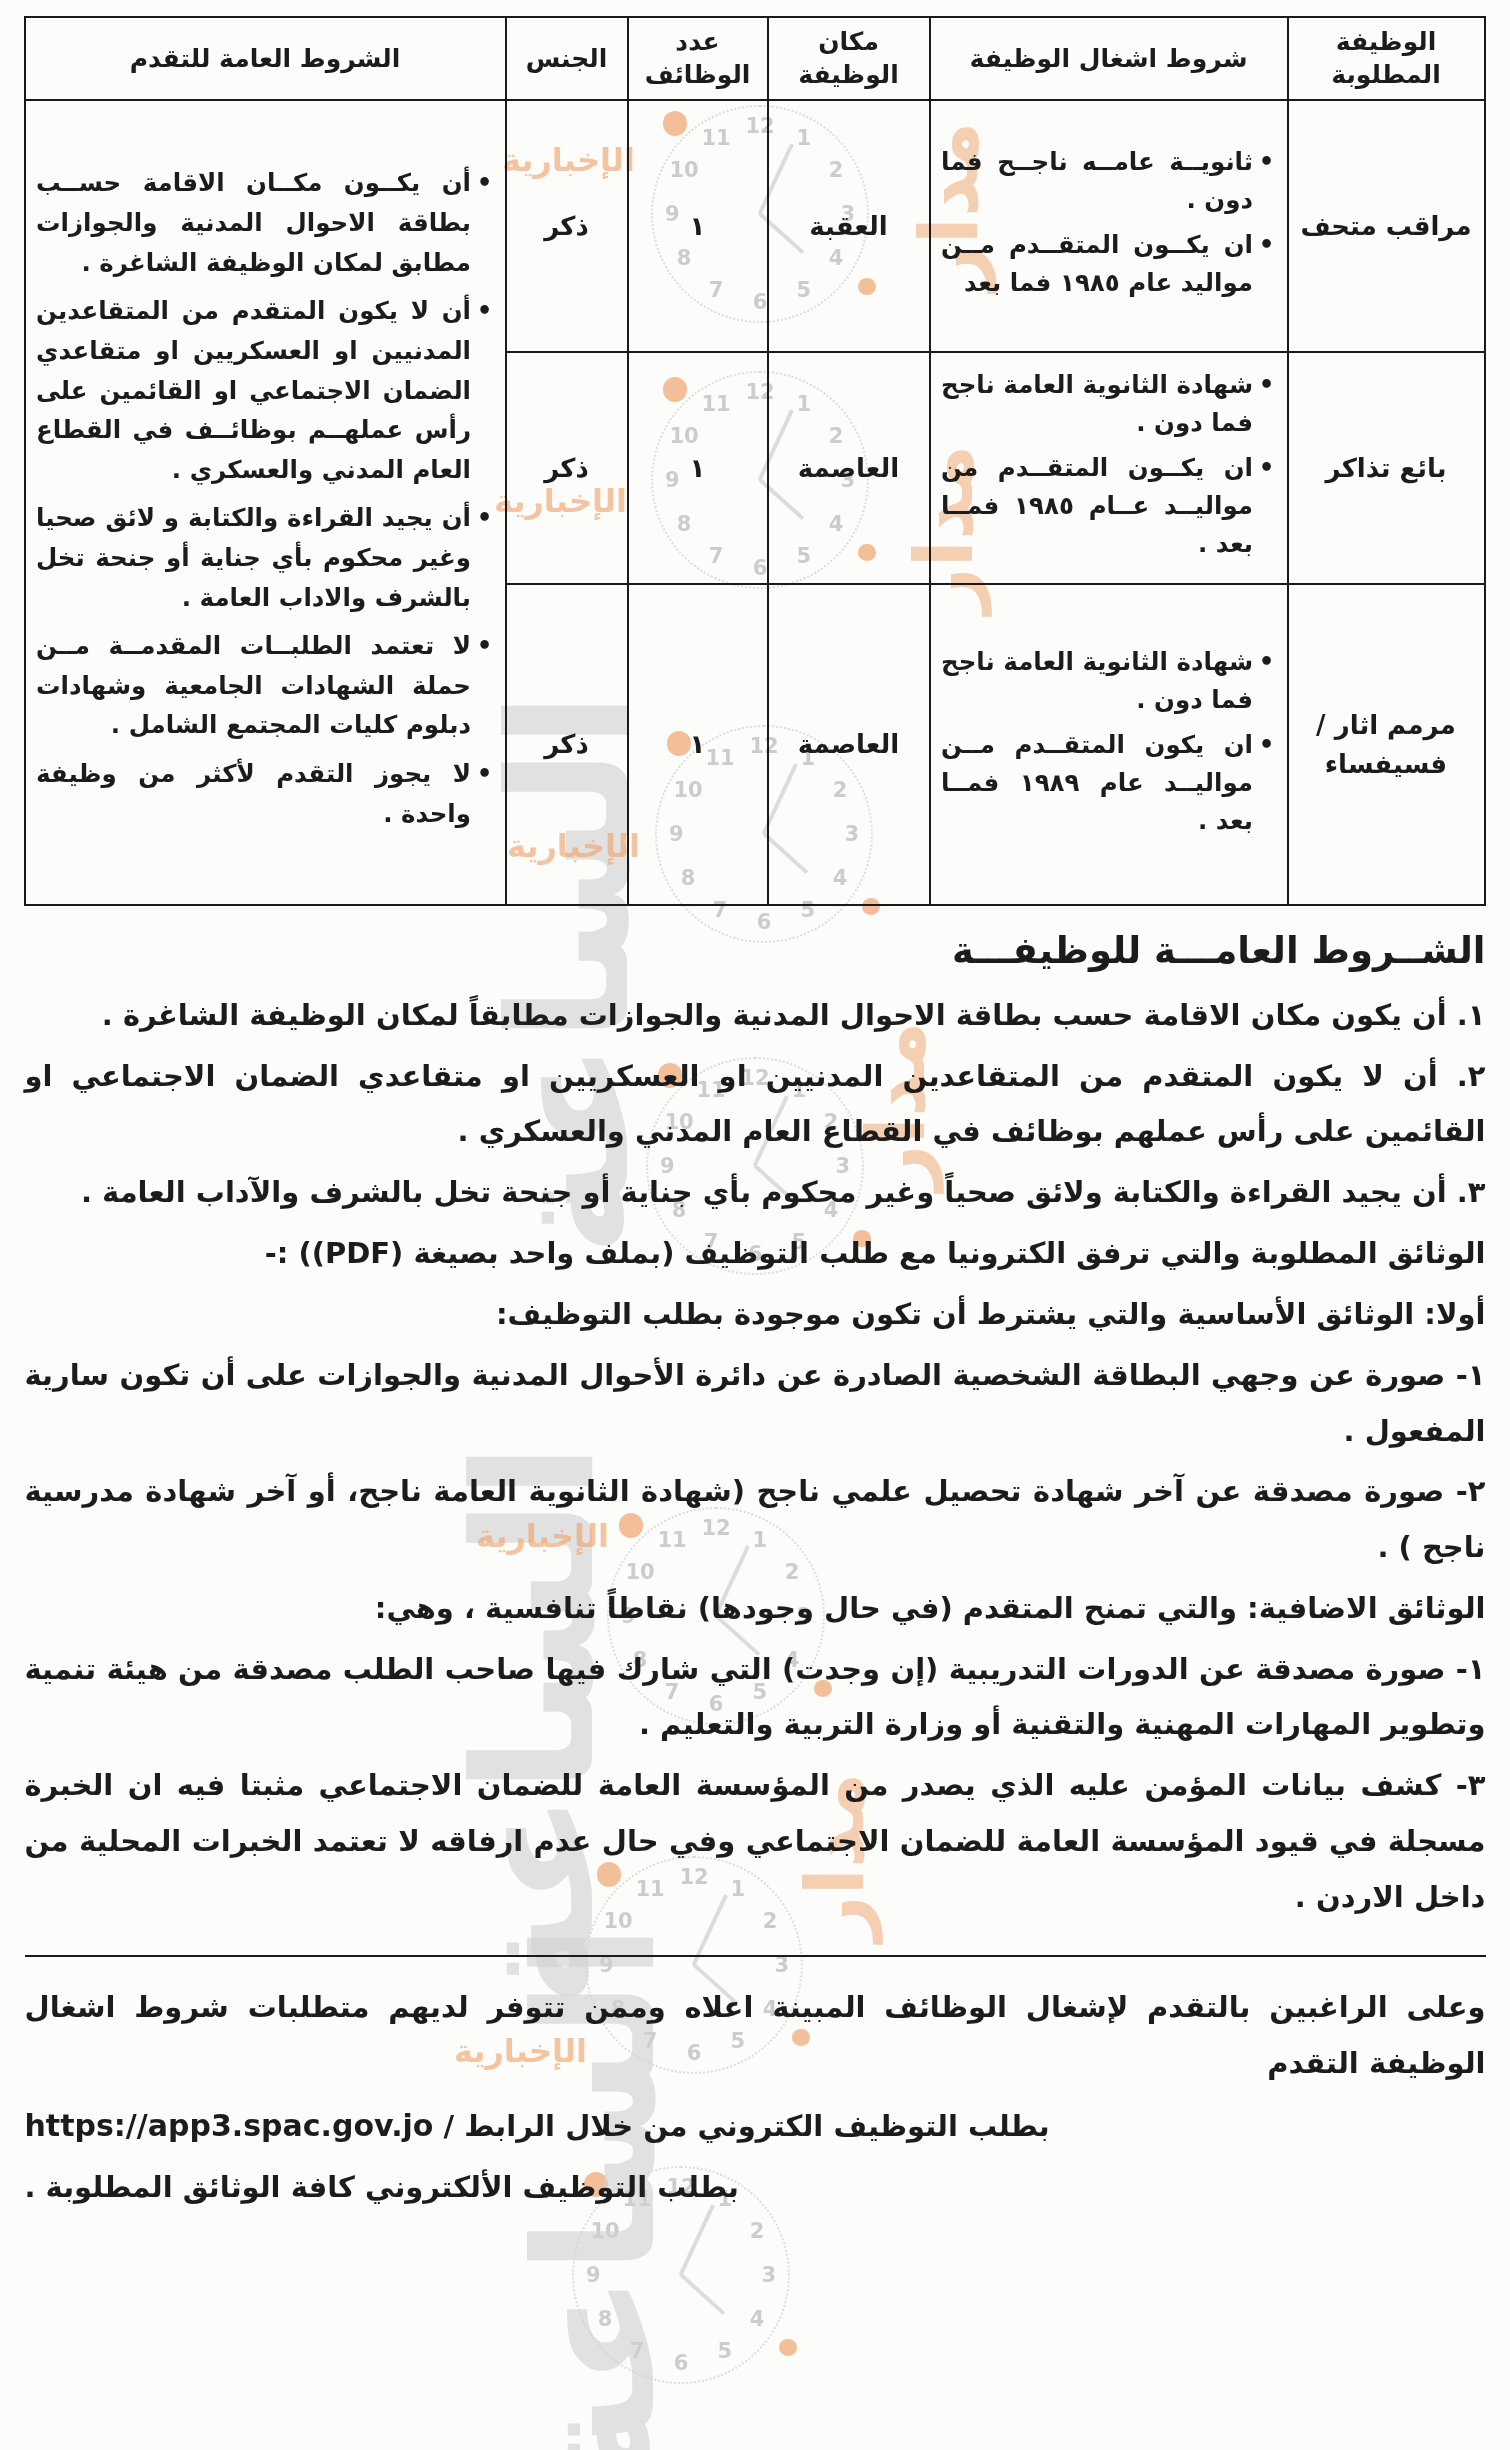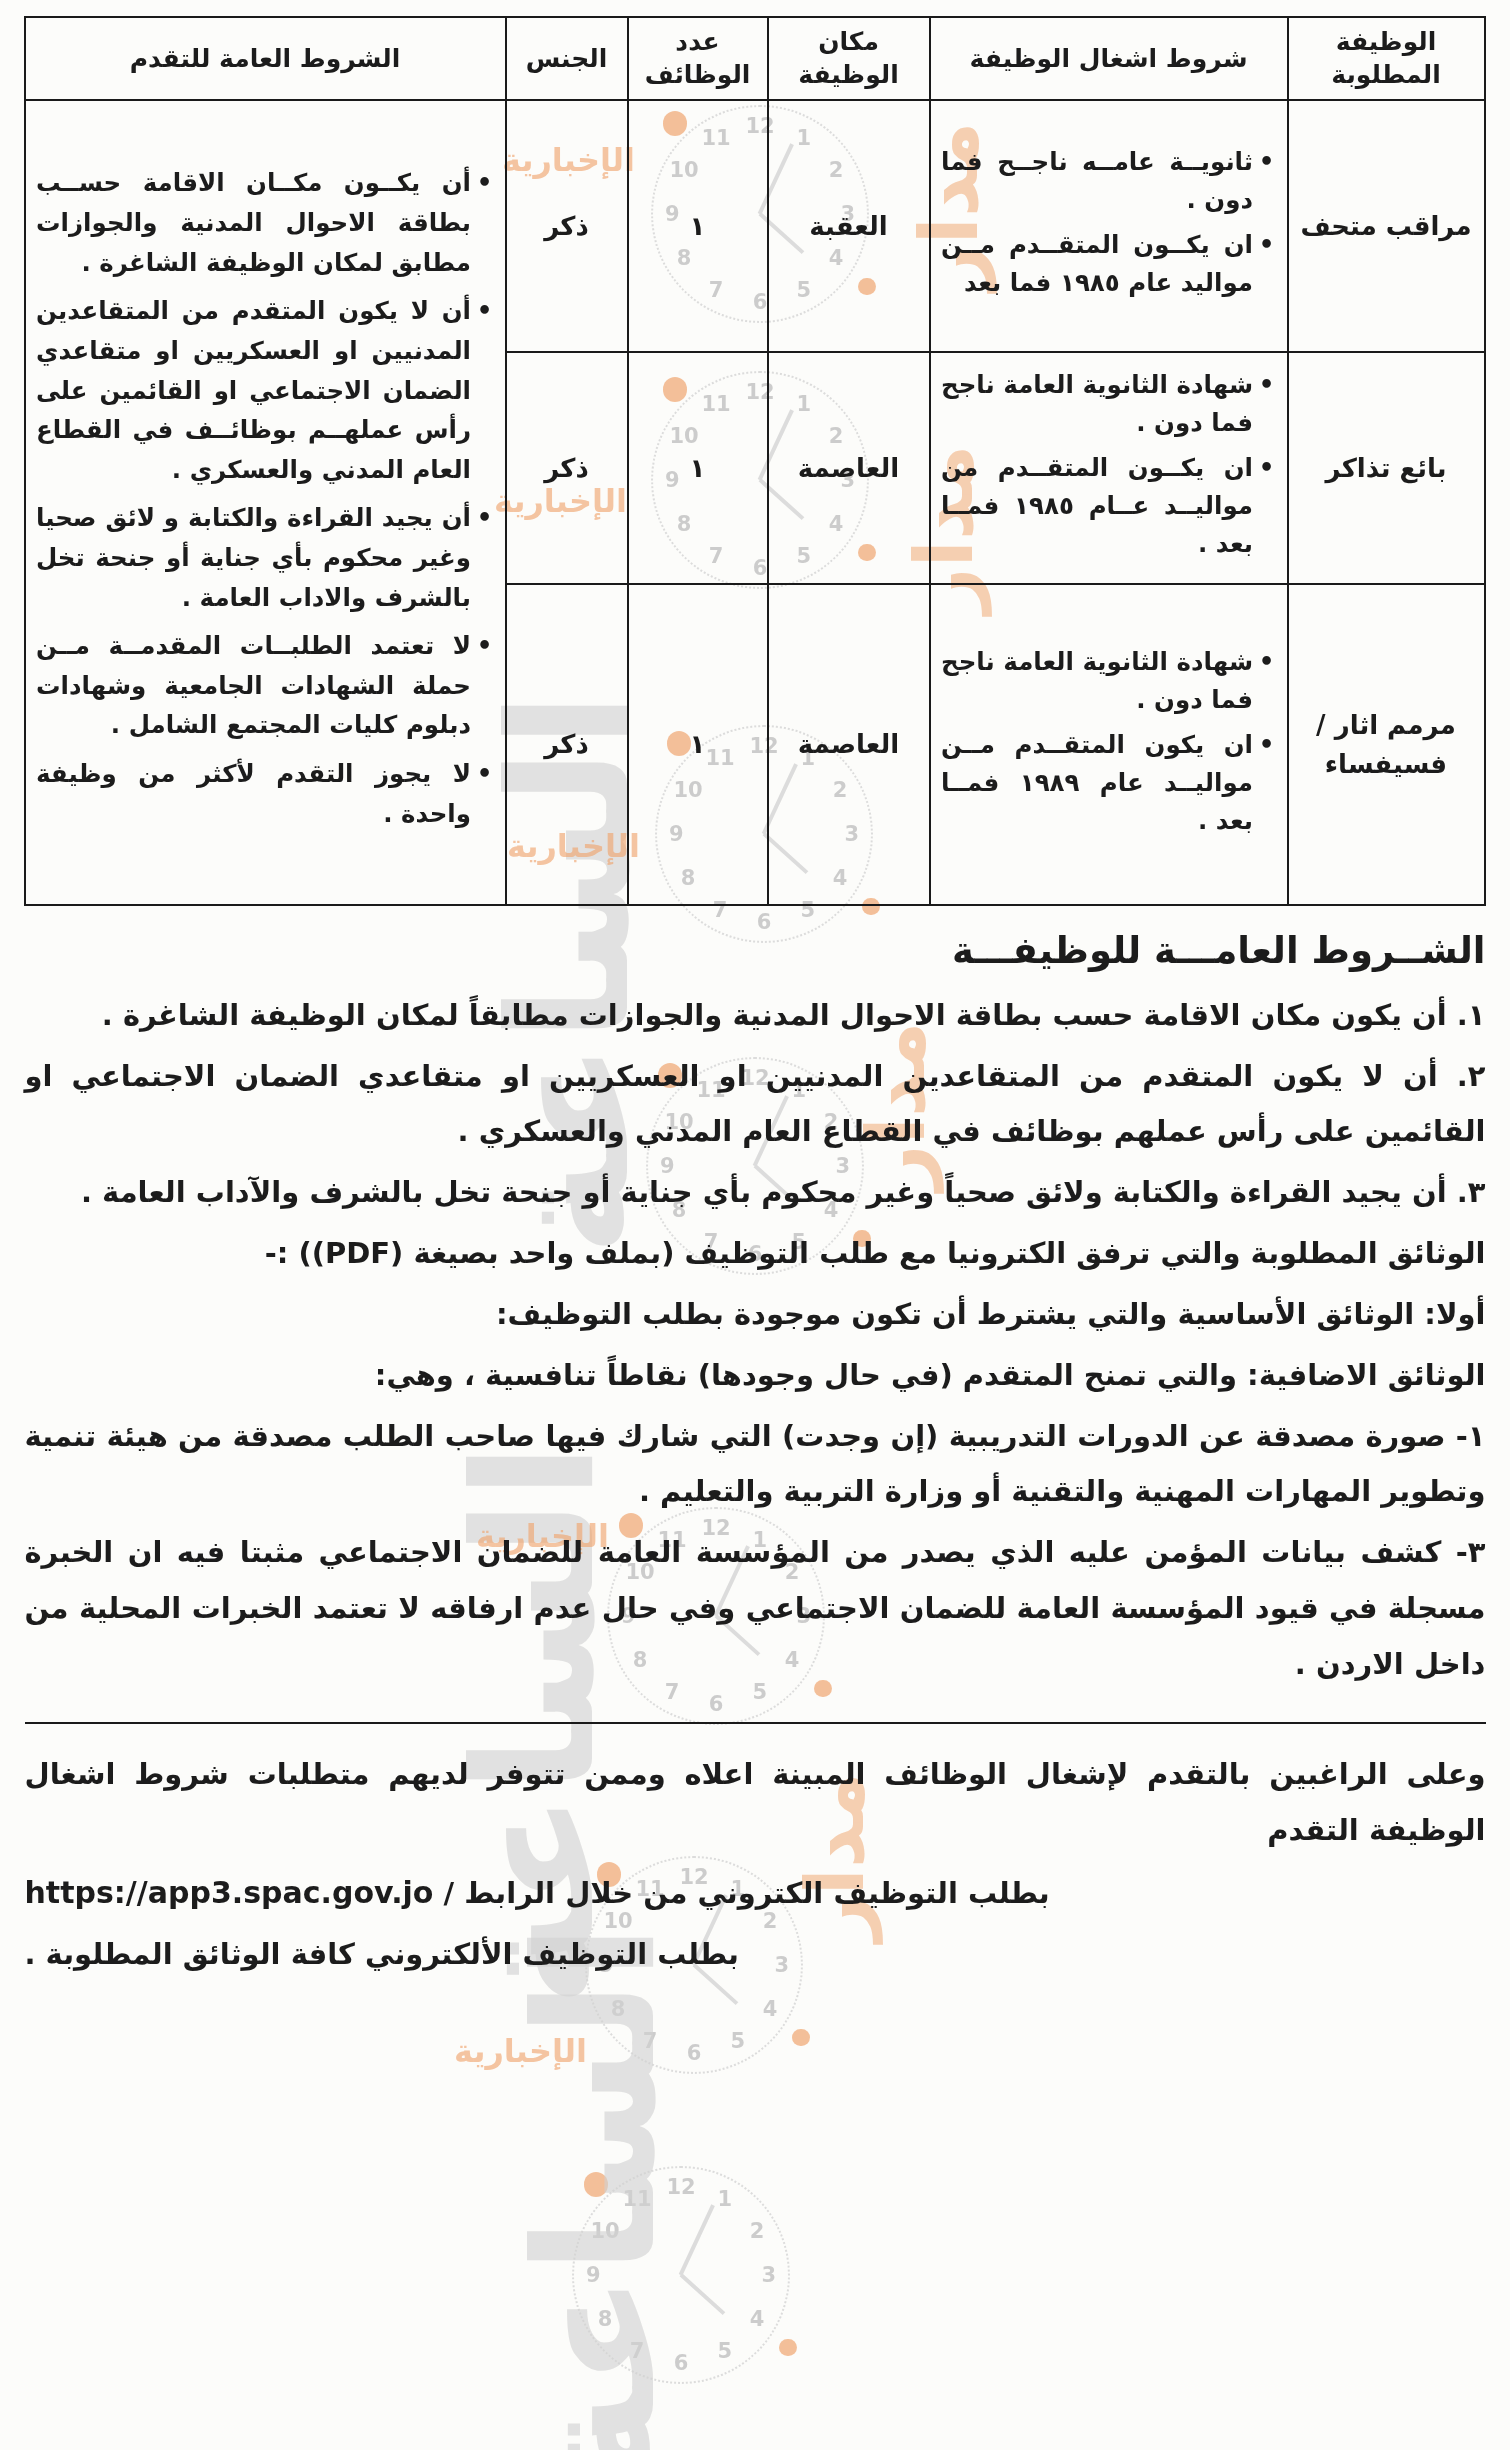--- a/index.html
+++ b/index.html
@@ -281,20 +281,24 @@
     <h1 class="sec-title">الشــروط العامـــة للوظيفـــة</h1>
 
     <div>
         <div class="par">١. أن يكون مكان الاقامة حسب بطاقة الاحوال المدنية والجوازات مطابقاً لمكان الوظيفة الشاغرة .</div>
         <div class="par">٢. أن لا يكون المتقدم من المتقاعدين المدنيين او العسكريين او متقاعدي الضمان الاجتماعي او القائمين على رأس عملهم بوظائف في القطاع العام المدني والعسكري .</div>
         <div class="par">٣. أن يجيد القراءة والكتابة ولائق صحياً وغير محكوم بأي جناية أو جنحة تخل بالشرف والآداب العامة .</div>
       </div>
 
     <p class="par">الوثائق المطلوبة والتي ترفق الكترونيا مع طلب التوظيف (بملف واحد بصيغة (PDF)) :-</p>
     <p class="par">أولا: الوثائق الأساسية والتي يشترط أن تكون موجودة بطلب التوظيف:</p>
+    <div>
+        <div class="par">١- صورة عن وجهي البطاقة الشخصية الصادرة عن دائرة الأحوال المدنية والجوازات على أن تكون سارية المفعول .</div>
+        <div class="par">٢- صورة مصدقة عن آخر شهادة تحصيل علمي ناجح (شهادة الثانوية العامة ناجح، أو آخر شهادة مدرسية ناجح ) .</div>
+      </div>
 
     <p class="par">الوثائق الاضافية: والتي تمنح المتقدم (في حال وجودها) نقاطاً تنافسية ، وهي:</p>
     <div>
         <div class="par">١- صورة مصدقة عن الدورات التدريبية (إن وجدت) التي شارك فيها صاحب الطلب مصدقة من هيئة تنمية وتطوير المهارات المهنية والتقنية أو وزارة التربية والتعليم .</div>
         <div class="par">٣- كشف بيانات المؤمن عليه الذي يصدر من المؤسسة العامة للضمان الاجتماعي مثبتا فيه ان الخبرة مسجلة في قيود المؤسسة العامة للضمان الاجتماعي وفي حال عدم ارفاقه لا تعتمد الخبرات المحلية من داخل الاردن .</div>
       </div>
 
     <hr class="rule">
 
     <p class="par">وعلى الراغبين بالتقدم لإشغال الوظائف المبينة اعلاه وممن تتوفر لديهم متطلبات شروط اشغال الوظيفة التقدم</p>

